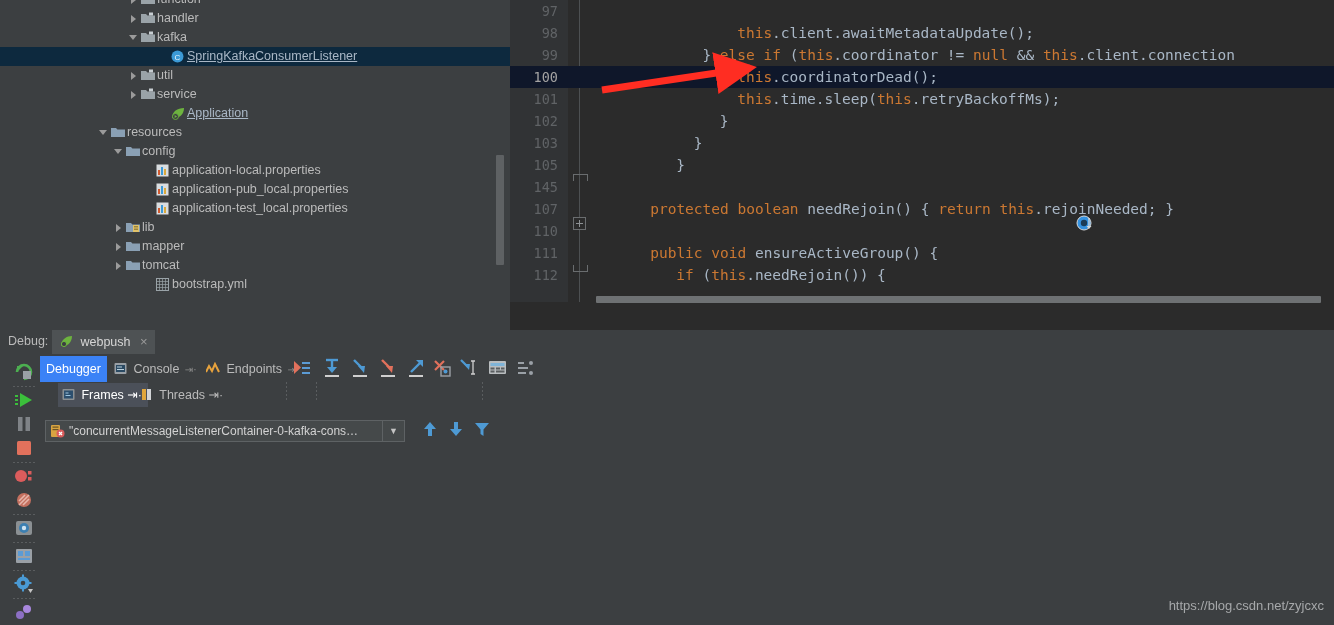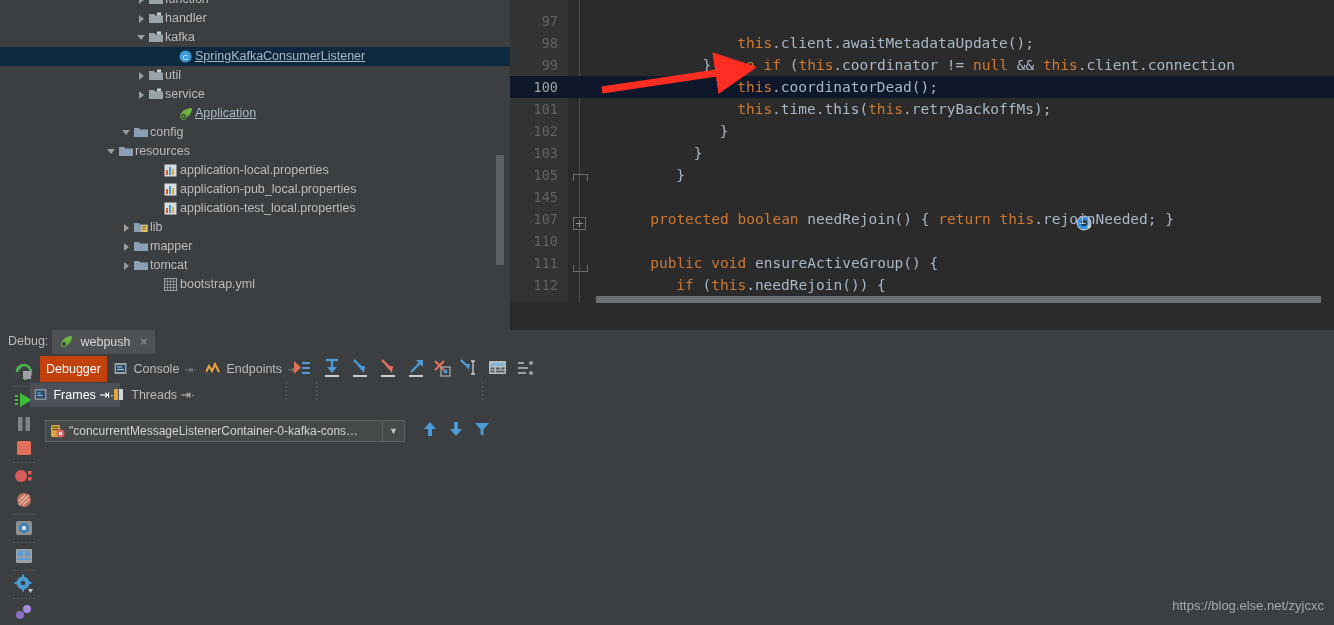--- a/index.html
+++ b/index.html
@@ -17,21 +17,21 @@
   .top-area { position: absolute; left: 0; top: 0; width: 1334px; height: 330px; }
 
   
   .project-tree {
     position: absolute; left: 0; top: 0; width: 510px; height: 330px;
     background: #3c3f41; overflow: hidden;
   }
   .tree-row {
     position: relative; height: 19px; line-height: 19px;
     white-space: nowrap; font-size: 12.5px; color: #bbbbbb;
-    padding-left: 8px;
+    padding-left: 0;
   }
   .tree-row.selected { background: #0d293e; }
   .tree-row .arrow {
     display: inline-block; width: 11px; height: 19px; vertical-align: top;
     position: relative;
   }
   .tree-row .arrow.closed::before {
     content: ""; position: absolute; left: 2px; top: 6px;
     border-left: 5px solid #9b9b9b; border-top: 4px solid transparent;
     border-bottom: 4px solid transparent;
@@ -51,21 +51,21 @@
     position: absolute; left: 510px; top: 0; width: 824px; height: 330px;
     background: #2b2b2b;
   }
   .gutter {
     position: absolute; left: 0; top: 0; width: 58px; height: 302px;
     background: #313335;
   }
   .gutter-strip {
     position:absolute; left: 58px; top:0; width: 28px; height: 302px; background:#2b2b2b;
   }
-  .code-lines { position: absolute; left: 0; top: 10px; width: 824px; height: 304px; }
+  .code-lines { position: absolute; left: 0; top: 0; width: 824px; height: 304px; }
   .cl { position: relative; height: 22px; line-height: 22px; white-space: nowrap;
        font-family: "DejaVu Sans Mono", monospace; font-size: 14.5px; }
   .cl .num {
     position: absolute; left: 0; width: 48px; text-align: right;
     color: #606366; font-family: "DejaVu Sans Mono", monospace; font-size: 13.5px;
   }
   .cl .txt { position: absolute; left: 88px; }
   .cl.hl { background: #0f172a; }
   .cl.hl .num { color: #a4a3a3; }
   .k { color: #cc7832; }  
@@ -128,28 +128,28 @@
   .lt-btn { position:absolute; left:4px; width:22px; height:22px; }
   .lt-sep { position:absolute; left:3px; width:22px; height:1px;
             background: repeating-linear-gradient(to right,#5a5d5f 0 2px,transparent 2px 4px); }
 
   
   .tabs-row { position:absolute; left:40px; top:24px; width:470px; height:28px; background:#3c3f41; }
   .tab {
     position:absolute; top:2px; height:26px; line-height:26px; padding:0 6px;
     font-size:12.5px; color:#bbbbbb;
   }
-  .tab.active { background:#c2410c; color:#ffffff; }
+  .tab.active { background:#3b82f6; color:#ffffff; }
   .tab .pin { color:#8a8a8a; font-size:10px; margin-left:2px; }
 
   .tool-divider { position:absolute; width:1px; top:28px; height:20px;
     background: repeating-linear-gradient(to bottom,#5a5d5f 0 2px,transparent 2px 4px); }
 
   
-  .sub-tabs { position:absolute; left:28px; top:52px; width:470px; height:26px; }
+  .sub-tabs { position:absolute; left:56px; top:52px; width:470px; height:26px; }
   .sub-tab { position:absolute; top:1px; height:24px; line-height:24px; padding:0 6px 0 4px;
              font-size:12.5px; color:#bbbbbb; }
   .sub-tab.active { background:#4b5059; color:#ffffff; }
 
   
   .thread-sel {
     position:absolute; left:45px; top:420px; width:360px; height:22px;
     background:#45494a; border:1px solid #5e6264; display:flex; align-items:center;
   }
   .thread-sel .txt { margin-left:4px; font-size:12px; color:#d2d2d2; white-space:nowrap;
@@ -192,26 +192,26 @@
               </svg></span><span class="tree-label">util</span></div>
           <div class="tree-row"><span style="display:inline-block;width:129px"></span><span class="arrow closed"></span><span class="tree-ico"><svg width="14" height="12" viewBox="0 0 14 12">
                 <path d="M0 2 h5 l1.4 1.6 H14 V11 H0 Z" fill="#9aa3a8"></path>
                 <rect x="8" y="0.5" width="4" height="3" fill="#c7ced2"></rect>
               </svg></span><span class="tree-label">service</span></div>
           <div class="tree-row"><span style="display:inline-block;width:159px"></span><span class="arrow"></span><span class="tree-ico"><svg width="14" height="13" viewBox="0 0 14 13">
                 <path d="M1 11 C1 4.5 6.5 1 13 1 C13 7 9 11 3 11 Z" fill="#6db33f"></path>
                 <circle cx="4.5" cy="9.5" r="3" fill="#3c3f41" stroke="#6db33f" stroke-width="0.9"></circle>
                 <polygon points="3.6,8 6.2,9.6 3.6,11.1" fill="#6db33f"></polygon>
               </svg></span><span class="tree-label muted">Application</span></div>
+          <div class="tree-row"><span style="display:inline-block;width:99px"></span><span class="arrow open"></span><span class="tree-ico"><svg width="14" height="12" viewBox="0 0 14 12">
+                <path d="M0 2 h5 l1.4 1.6 H14 V11 H0 Z" fill="#8aa0b4"></path>
+              </svg></span><span class="tree-label">resources</span></div>
           <div class="tree-row"><span style="display:inline-block;width:114px"></span><span class="arrow open"></span><span class="tree-ico"><svg width="14" height="12" viewBox="0 0 14 12">
                 <path d="M0 2 h5 l1.4 1.6 H14 V11 H0 Z" fill="#8aa0b4"></path>
               </svg></span><span class="tree-label">config</span></div>
-          <div class="tree-row"><span style="display:inline-block;width:99px"></span><span class="arrow open"></span><span class="tree-ico"><svg width="14" height="12" viewBox="0 0 14 12">
-                <path d="M0 2 h5 l1.4 1.6 H14 V11 H0 Z" fill="#8aa0b4"></path>
-              </svg></span><span class="tree-label">resources</span></div>
           <div class="tree-row"><span style="display:inline-block;width:144px"></span><span class="arrow"></span><span class="tree-ico"><svg width="13" height="13" viewBox="0 0 13 13">
                 <rect x="0.5" y="0.5" width="12" height="12" fill="#d9dde0"></rect>
                 <rect x="2" y="6" width="2" height="5" fill="#d05a2f"></rect>
                 <rect x="5" y="3" width="2" height="8" fill="#3c9ad6"></rect>
                 <rect x="8" y="5" width="2" height="6" fill="#d9a93c"></rect>
               </svg></span><span class="tree-label">application-local.properties</span></div>
           <div class="tree-row"><span style="display:inline-block;width:144px"></span><span class="arrow"></span><span class="tree-ico"><svg width="13" height="13" viewBox="0 0 13 13">
                 <rect x="0.5" y="0.5" width="12" height="12" fill="#d9dde0"></rect>
                 <rect x="2" y="6" width="2" height="5" fill="#d05a2f"></rect>
                 <rect x="5" y="3" width="2" height="8" fill="#3c9ad6"></rect>
@@ -270,21 +270,21 @@
           <div class="cl">
             <span class="num">99</span>
             <span class="txt" style="left:192.39999999999998px"><span class="s">} </span><span class="k">else if</span><span class="s"> (</span><span class="k">this</span><span class="s">.coordinator != </span><span class="k">null</span><span class="s"> &amp;&amp; </span><span class="k">this</span><span class="s">.client.connection</span></span>
           </div>
           <div class="cl hl">
             <span class="num">100</span>
             <span class="txt" style="left:227.2px"><span class="k">this</span><span class="s">.coordinatorDead();</span></span>
           </div>
           <div class="cl">
             <span class="num">101</span>
-            <span class="txt" style="left:227.2px"><span class="k">this</span><span class="s">.time.this(</span><span class="k">this</span><span class="s">.retryBackoffMs);</span></span>
+            <span class="txt" style="left:227.2px"><span class="k">this</span><span class="s">.time.sleep(</span><span class="k">this</span><span class="s">.retryBackoffMs);</span></span>
           </div>
           <div class="cl">
             <span class="num">102</span>
             <span class="txt" style="left:209.79999999999998px"><span class="s">}</span></span>
           </div>
           <div class="cl">
             <span class="num">103</span>
             <span class="txt" style="left:183.7px"><span class="s">}</span></span>
           </div>
           <div class="cl">
@@ -568,15 +568,15 @@
       <svg width="20" height="20" viewBox="0 0 20 20">
         <polygon points="10,17 16,10 12,10 12,3 8,3 8,10 4,10" fill="#4e9ad4"></polygon>
       </svg>
     </div>
     <div style="position:absolute;left:472px;top:89px;">
       <svg width="20" height="20" viewBox="0 0 20 20">
         <polygon points="3,4 17,4 11.5,10.5 11.5,17 8.5,15 8.5,10.5" fill="#4e9ad4"></polygon>
       </svg>
     </div>
 
-    <div class="watermark">https://blog.else.net/zyjcxc</div>
+    <div class="watermark">https://blog.csdn.net/zyjcxc</div>
   </div>
 </div>
 
 </body></html>

